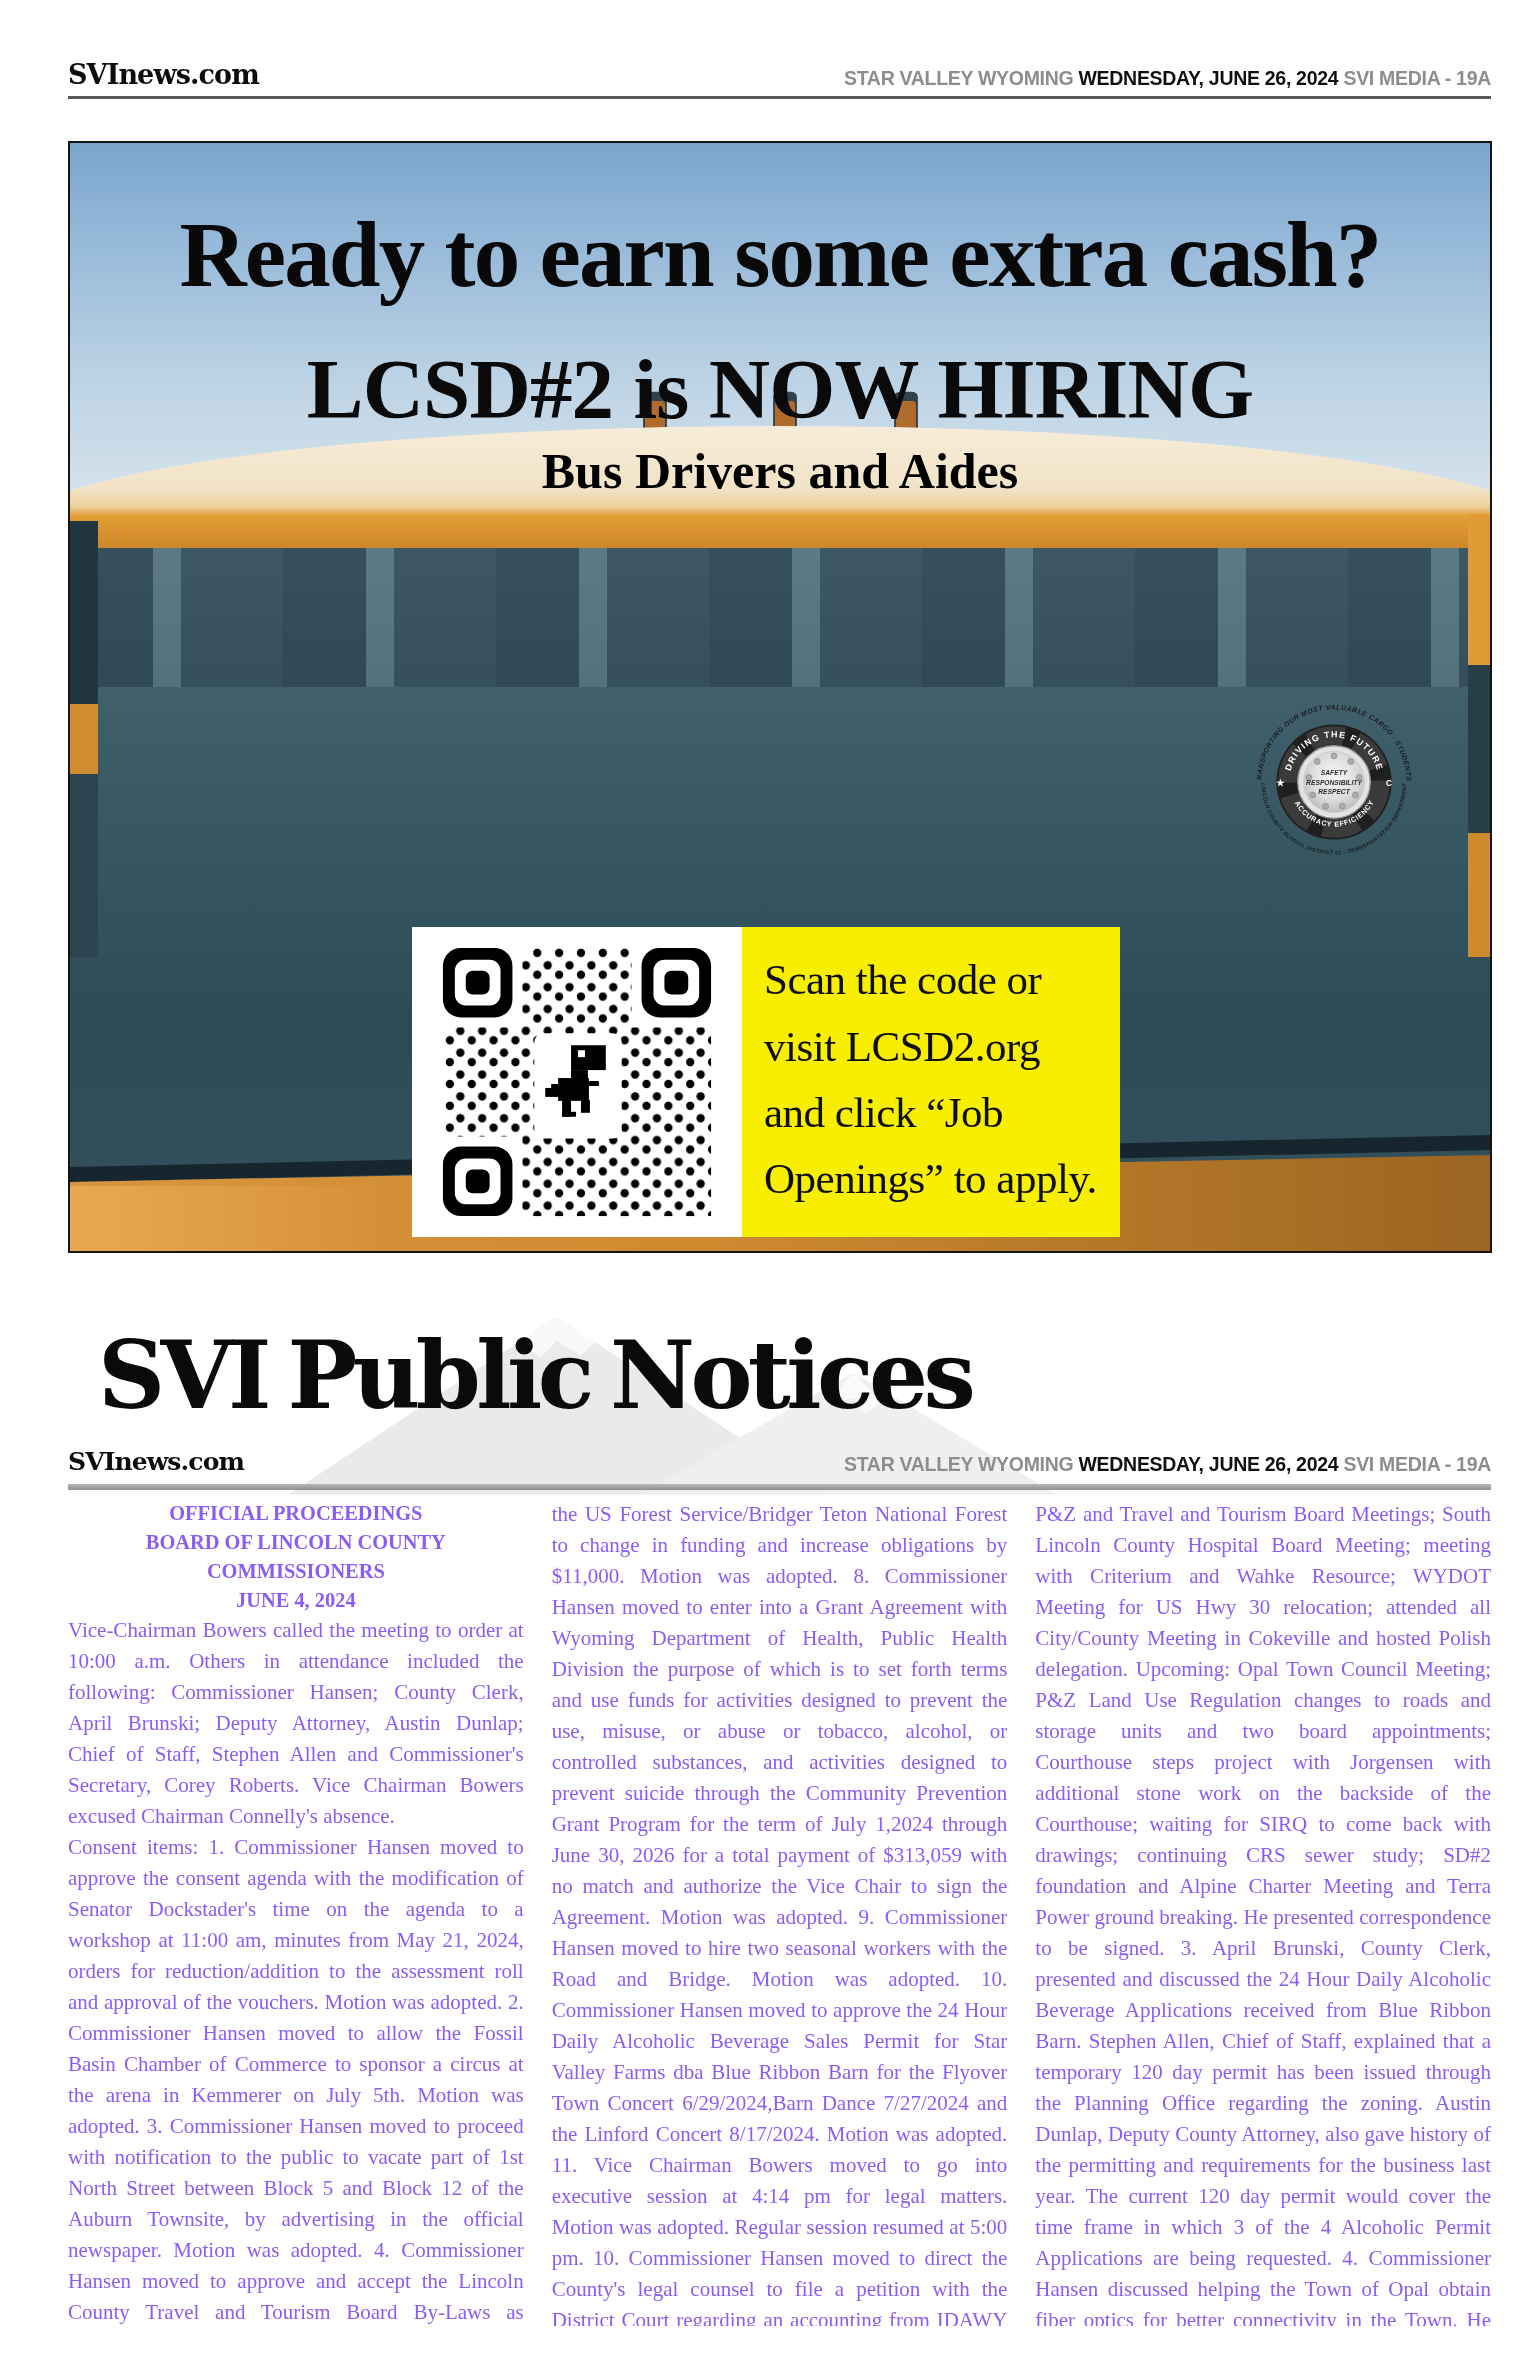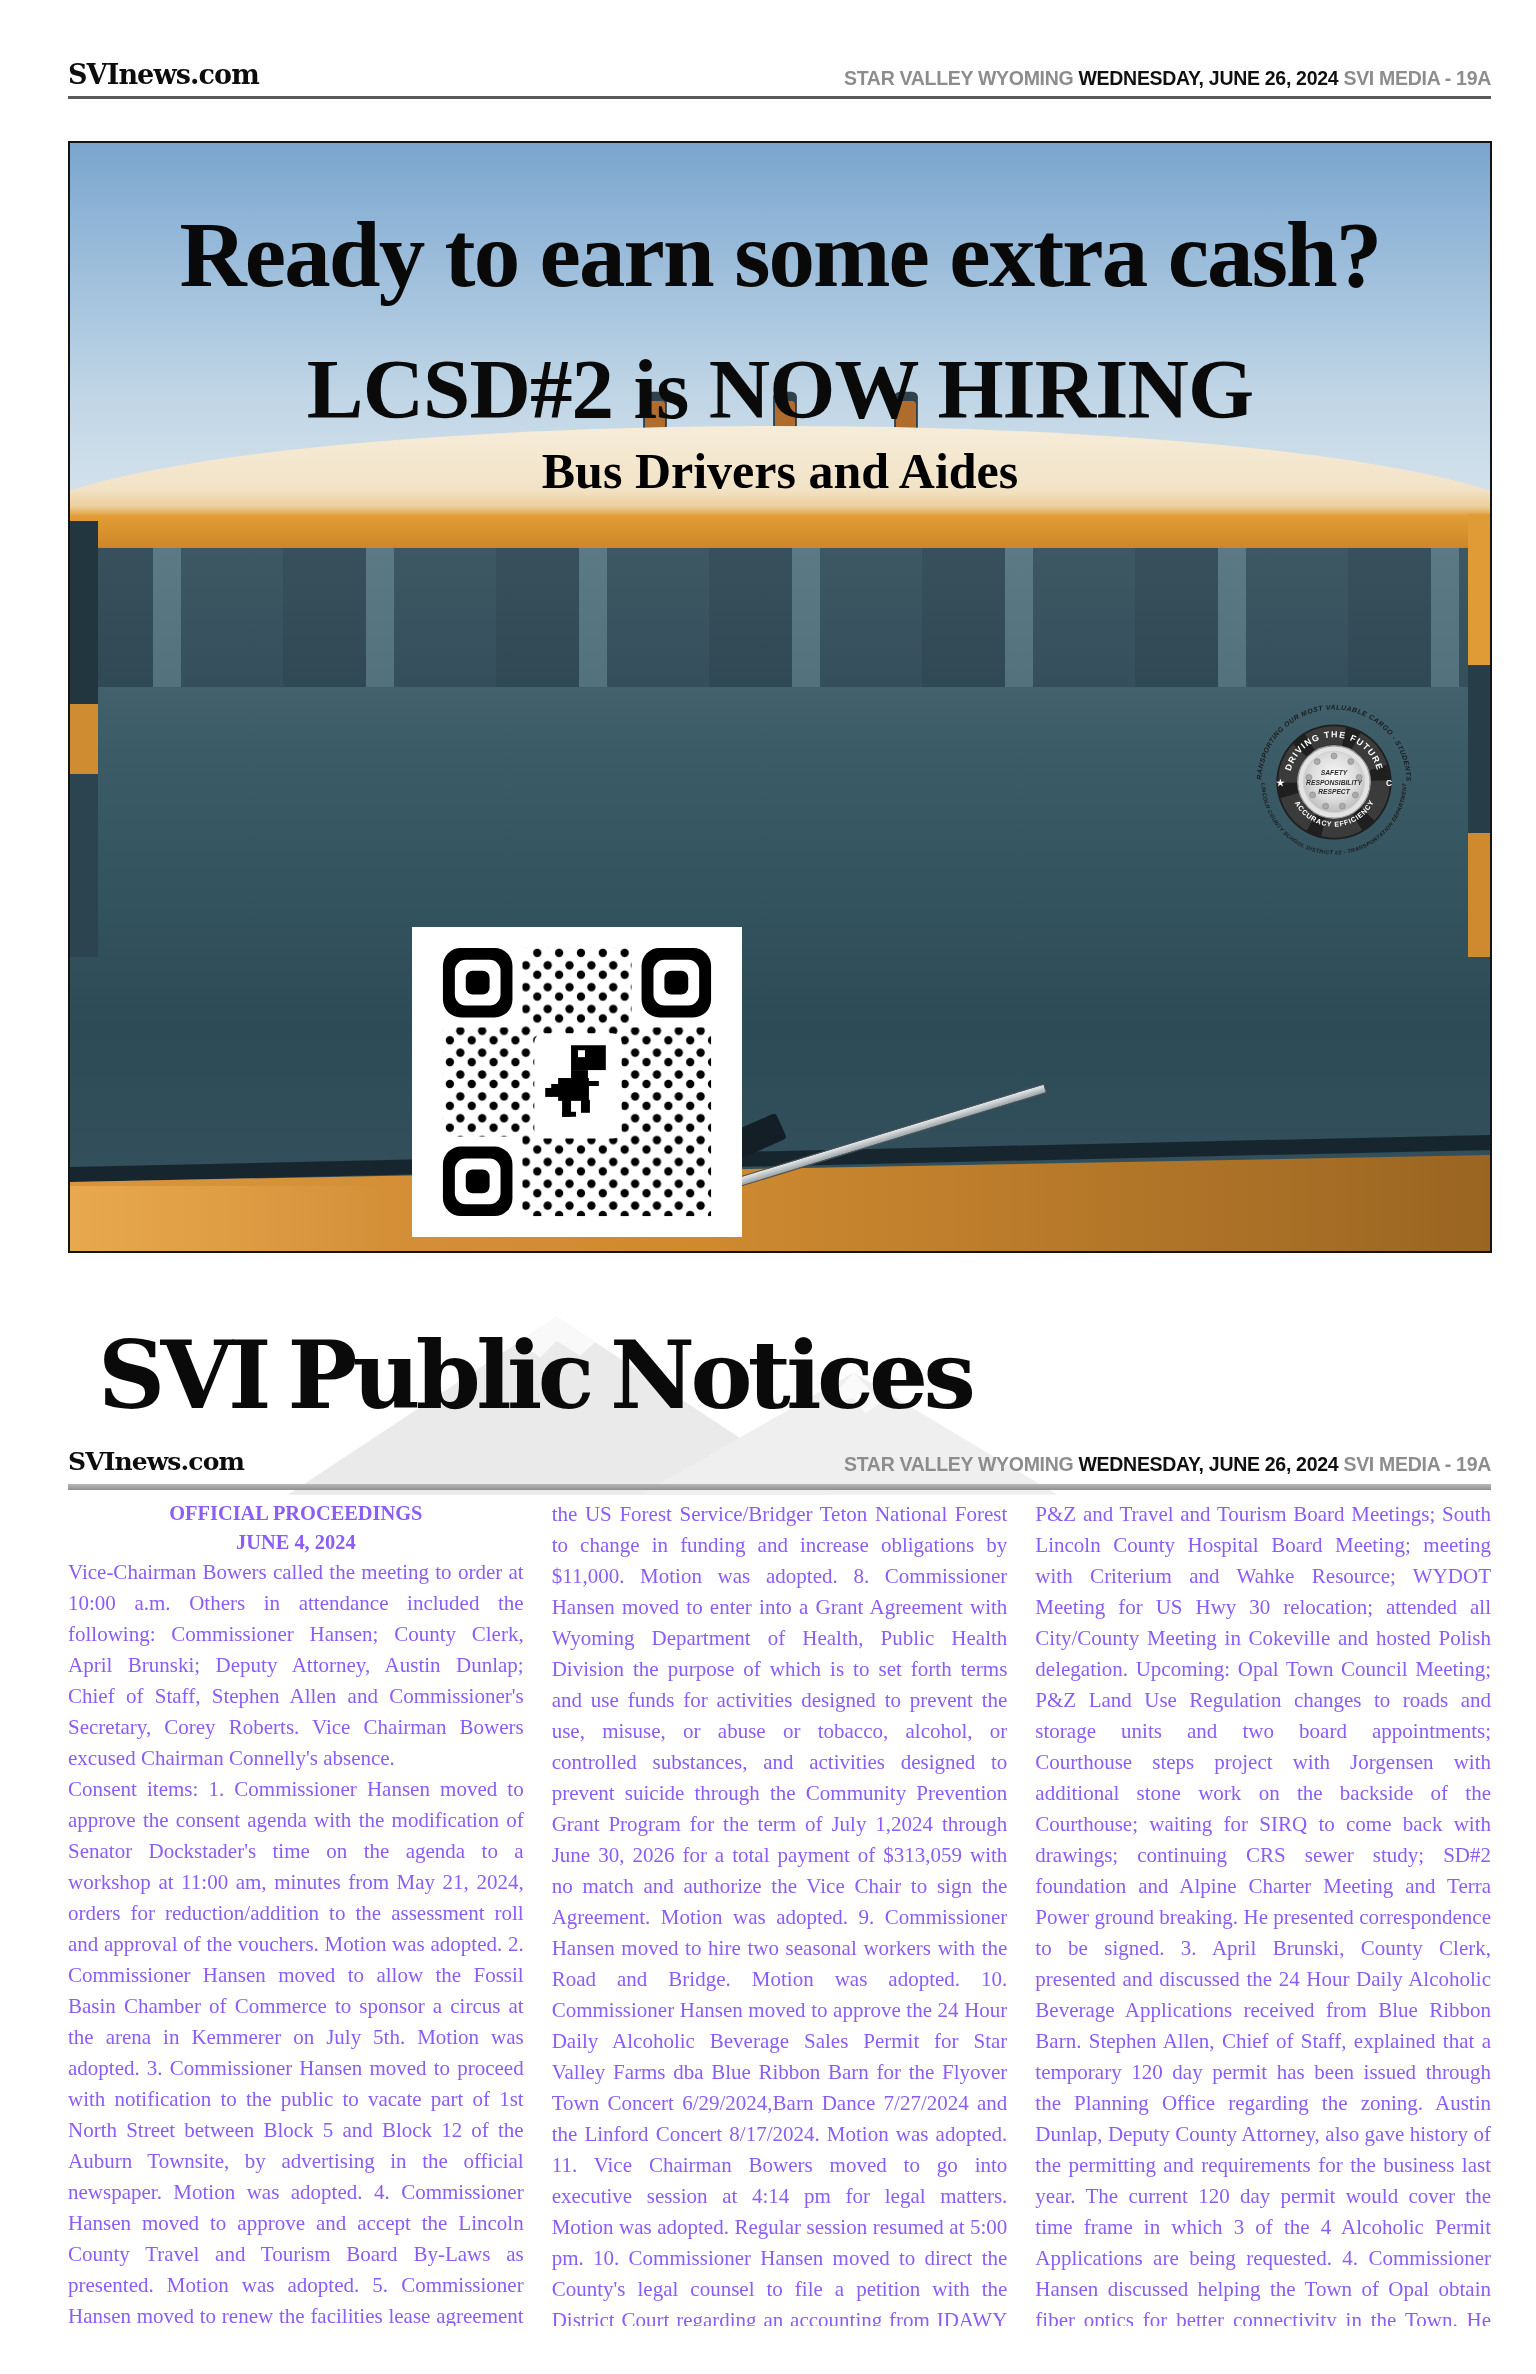--- a/index.html
+++ b/index.html
@@ -206,20 +206,23 @@
         <rect x="11.3" y="15.1" width="0.7" height="0.9"></rect>
         <rect x="15.7" y="14.4" width="1.0" height="0.5"></rect>
         <rect x="13.0" y="16.3" width="0.9" height="1.7"></rect>
         <rect x="13.0" y="17.5" width="1.4" height="0.5"></rect>
         <rect x="14.9" y="16.3" width="0.9" height="1.3"></rect>
         <rect x="14.6" y="11.3" width="0.7" height="0.7" fill="#fff"></rect>
       </g>
     </svg>
   </div>
 
+  <div class="cta">
+    <p>Scan the code or visit LCSD2.org and click “Job Openings” to apply.</p>
+  </div>
 </div>
 
 <svg id="mountains" width="1159" height="195" viewBox="0 0 1250 210">
   <polygon points="180,210 470,18 760,210" fill="#eaeaea"></polygon>
   <polygon points="430,45 470,18 512,45 495,60 470,44 452,62" fill="#f9f9f9"></polygon>
   <polygon points="560,210 790,78 1010,210" fill="#efefef"></polygon>
   <polygon points="762,110 790,78 820,110 803,122 790,106" fill="#fafafa"></polygon>
 </svg>
 <div id="notices-title">SVI Public Notices</div>
 
@@ -229,20 +232,21 @@
     <span>STAR VALLEY WYOMING</span>
     <span class="dark">WEDNESDAY, JUNE 26, 2024</span>
     <span>SVI MEDIA - 19A</span>
   </span>
 </div>
 <div class="rule2" style="top:1484px;"></div>
 
 <div id="cols">
   <div class="col">
     <div class="head">OFFICIAL PROCEEDINGS</div>
+    <div class="head">BOARD OF LINCOLN COUNTY COMMISSIONERS</div>
     <div class="head">JUNE 4, 2024</div>
     <p>Vice-Chairman Bowers called the meeting to order at 10:00 a.m.  Others in attendance included the following: Commissioner Hansen; County Clerk, April Brunski; Deputy Attorney, Austin Dunlap; Chief of Staff, Stephen Allen and Commissioner's Secretary, Corey Roberts.  Vice Chairman Bowers excused Chairman Connelly's absence.</p>
     <p>Consent items: 1. Commissioner Hansen moved to approve the consent agenda with the modification of Senator Dockstader's time on the agenda to a workshop at 11:00 am, minutes from May 21, 2024, orders for reduction/addition to the assessment roll and approval of the vouchers.  Motion was adopted.  2. Commissioner Hansen moved to allow the Fossil Basin Chamber of Commerce to sponsor a circus at the arena in Kemmerer on July 5th.  Motion was adopted.  3. Commissioner Hansen moved to proceed with notification to the public to vacate part of 1st North Street between Block 5 and Block 12 of the Auburn Townsite, by advertising in the official newspaper.  Motion was adopted.  4.  Commissioner Hansen moved to approve and accept the Lincoln County Travel and Tourism Board By-Laws as presented.  Motion was adopted.  5.  Commissioner Hansen moved to renew the facilities lease agreement dated October 11, 2012, for the fiscal year 2024-2025, with signatures from the Commissioners.  Motion was adopted.  6.  Commissioner Hansen moved that Lincoln County enters into an agreement with Silverstar Communications regarding the Black Mountain Electronic Site Equipment Location Lease Agreement for the term July 1, 2024 – June 30, 2025 for the sum of $6,869.33 and authorize the Vice Chairman to sign.  Motion was adopted.  7.  Commissioner Hansen moved to enter into the Modification of Grant or Agreement with</p>
   </div>
   <div class="col">
     <p>the US Forest Service/Bridger Teton National Forest to change in funding and increase obligations by $11,000. Motion was adopted.  8.  Commissioner Hansen moved to enter into a Grant Agreement with Wyoming Department of Health, Public Health Division the purpose of which is to set forth terms and use funds for activities designed to prevent the use, misuse, or abuse or tobacco, alcohol, or controlled substances, and activities designed to prevent suicide through the Community Prevention Grant Program for the term of July 1,2024 through June 30, 2026 for a total payment of  $313,059 with no match and authorize the Vice Chair to sign the Agreement.  Motion was adopted.  9.  Commissioner Hansen moved to hire two seasonal workers with the Road and Bridge.  Motion was adopted.  10.  Commissioner Hansen moved to approve the 24 Hour Daily Alcoholic Beverage Sales Permit for Star Valley Farms dba Blue Ribbon Barn for the Flyover Town Concert 6/29/2024,Barn Dance 7/27/2024 and the Linford Concert 8/17/2024.  Motion was adopted.   11.  Vice Chairman Bowers moved to go into executive session at 4:14 pm for legal matters.  Motion was adopted.  Regular session resumed at 5:00 pm.  10.  Commissioner Hansen moved to direct the County's legal counsel to file a petition with the District Court regarding an accounting from IDAWY Solid Waste District and use a CPA in assisting the County with the criteria for the petition.  Motion was adopted.</p>
 
   </div>
   <div class="col">
     <p>P&amp;Z and Travel and Tourism Board Meetings; South Lincoln County Hospital Board Meeting; meeting with Criterium  and Wahke Resource;  WYDOT Meeting for US Hwy 30 relocation; attended all City/County Meeting in Cokeville and hosted Polish delegation.  Upcoming:  Opal Town Council Meeting; P&amp;Z Land Use Regulation changes to roads and storage units and two board appointments; Courthouse steps project with Jorgensen with additional stone work on the backside of the Courthouse; waiting for SIRQ to come back with drawings; continuing CRS sewer study; SD#2 foundation and Alpine Charter Meeting  and Terra Power ground breaking. He presented correspondence to be signed.    3.  April Brunski, County Clerk, presented and discussed the 24 Hour Daily Alcoholic Beverage Applications received from Blue Ribbon Barn.  Stephen Allen, Chief of Staff, explained that a temporary 120 day permit has been issued through the Planning Office regarding the zoning.  Austin Dunlap, Deputy County Attorney, also gave history of the permitting and requirements for the business last year. The current 120 day permit would cover the time frame in which 3 of the 4 Alcoholic Permit Applications are being requested.   4. Commissioner Hansen discussed helping the Town of Opal obtain fiber optics for better connectivity in the Town.  He also reported he is pleased with the progress of the lean- to building at the Road and Bridge Shop and commented on the benefits of having Idaho DEQ and ARPA dollars to go towards the Regional Landfill in the amount of about $9.5 million. They may also look at a small waste water treatment plant with leftover money. He reported that Special Purpose Tax is moving forward and the Resolutions will be submitted to the County.  5.  Vice Chair Bowers commented on the large rock slide up Swift Creek and that the Forest and Town are on top of taking care of it.  6.  The Commissioners went</p>

